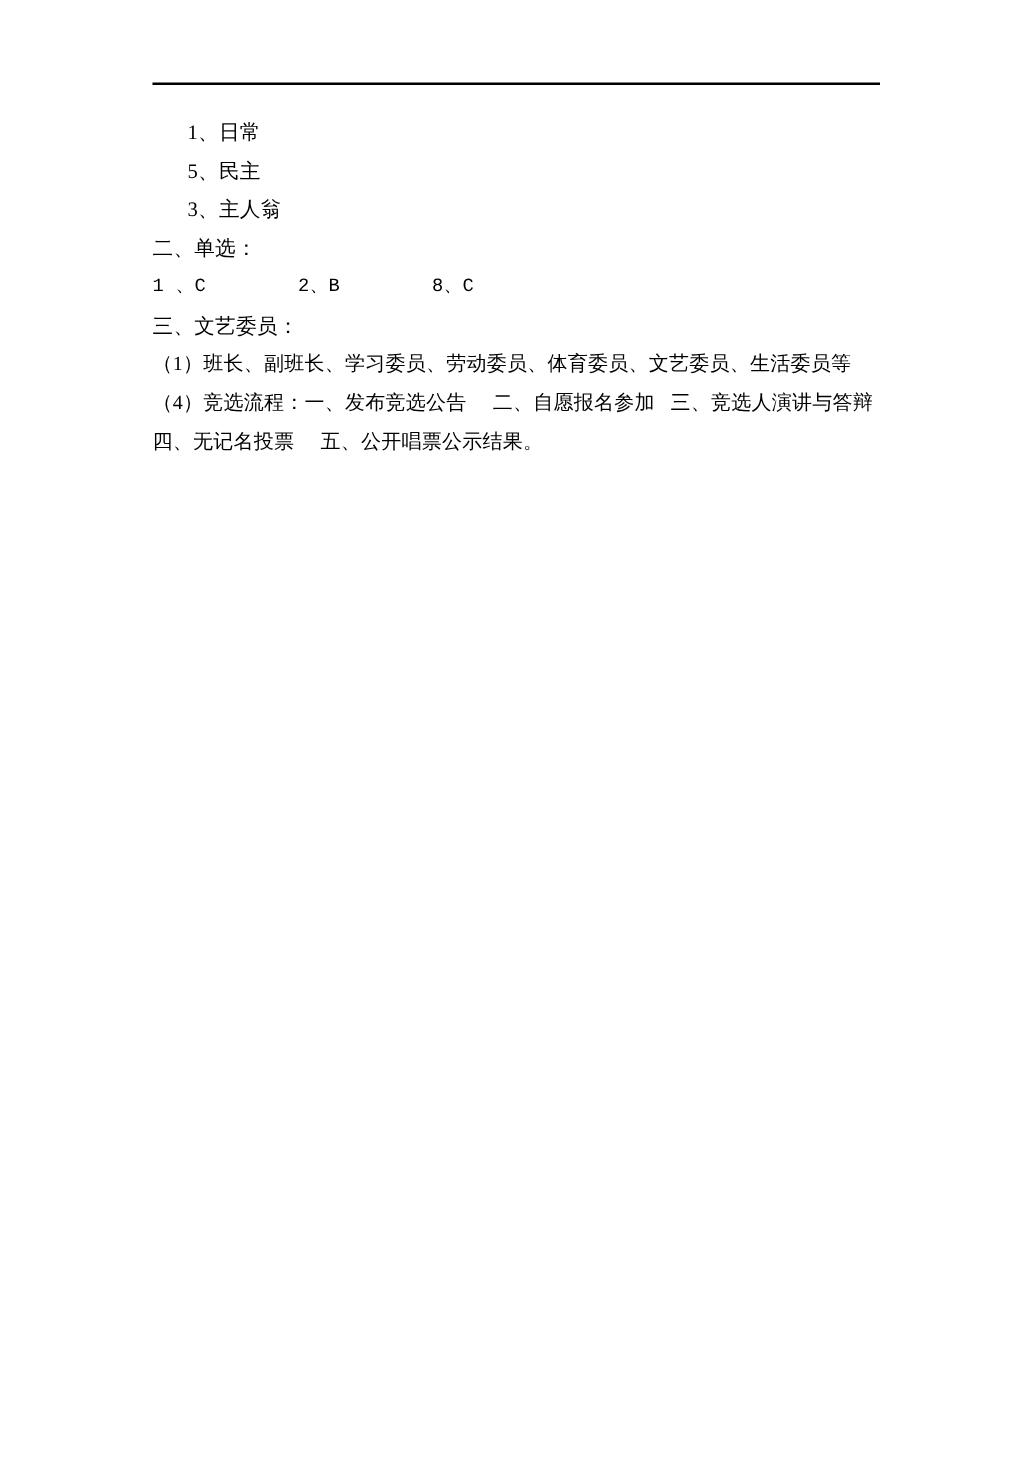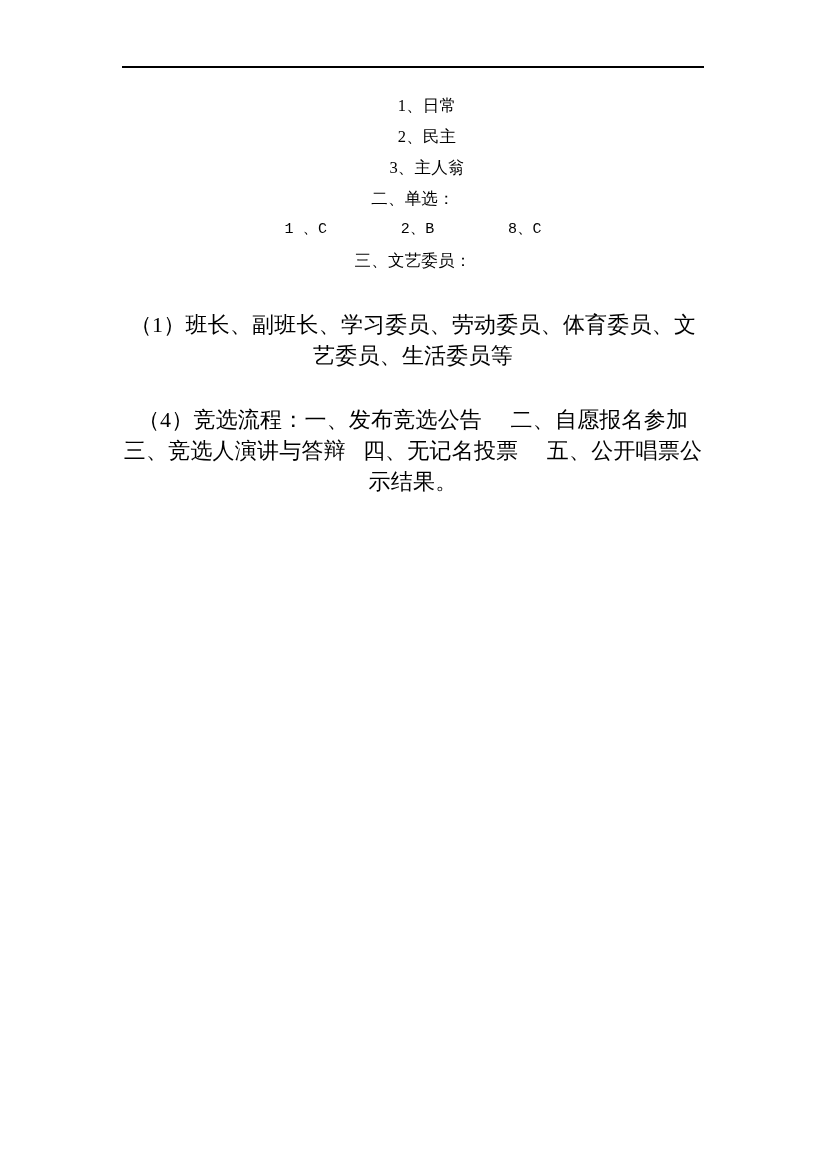--- a/index.html
+++ b/index.html
@@ -15,21 +15,20 @@
     margin: 0 auto;
     overflow: hidden;
     font-family: "Liberation Serif", "DejaVu Serif", serif;
     color: #000000;
   }
   .content {
     position: absolute;
     left: 122px;
     top: 66px;
     width: 582px;
-    text-align: center;
   }
   .top-rule {
     width: 100%;
     height: 0;
     border-top: 2px solid #000000;
     margin: 0 0 22px 0;
   }
   .line {
     font-size: 16.5px;
     line-height: 31px;
@@ -37,37 +36,36 @@
     letter-spacing: 0.2px;
   }
   .indent-1 {
     padding-left: 28px;
   }
   .mono {
     font-family: "Liberation Mono", "DejaVu Sans Mono", monospace;
     font-size: 15px;
   }
   .wrap {
-    font-size: 22px;
+    font-size: 16px;
     line-height: 31px;
     letter-spacing: 0.2px;
     white-space: pre-wrap;
-    margin-top: 33px;
   }
 </style>
 </head>
 <body>
 
 <div class="page">
   <div class="content">
 
     <div class="top-rule"></div>
 
     <div class="line indent-1">1、日常</div>
-    <div class="line indent-1">2、民主</div>
+    <div class="line indent-1">5、民主</div>
     <div class="line indent-1">3、主人翁</div>
 
     <div class="line">二、单选：</div>
     <div class="line mono">1 、C        2、B        8、C</div>
 
     <div class="line">三、文艺委员：</div>
     <div class="wrap">（1）班长、副班长、学习委员、劳动委员、体育委员、文艺委员、生活委员等</div>
     <div class="wrap">（4）竞选流程：一、发布竞选公告     二、自愿报名参加   三、竞选人演讲与答辩   四、无记名投票     五、公开唱票公示结果。</div>
 
   </div>

